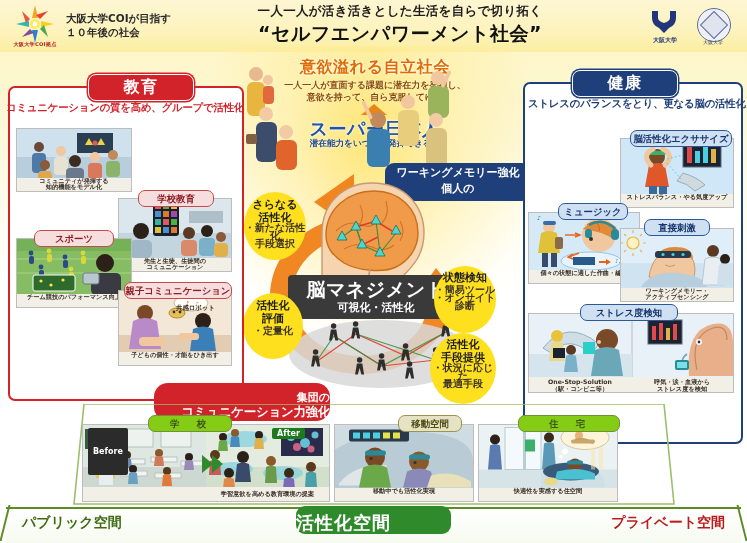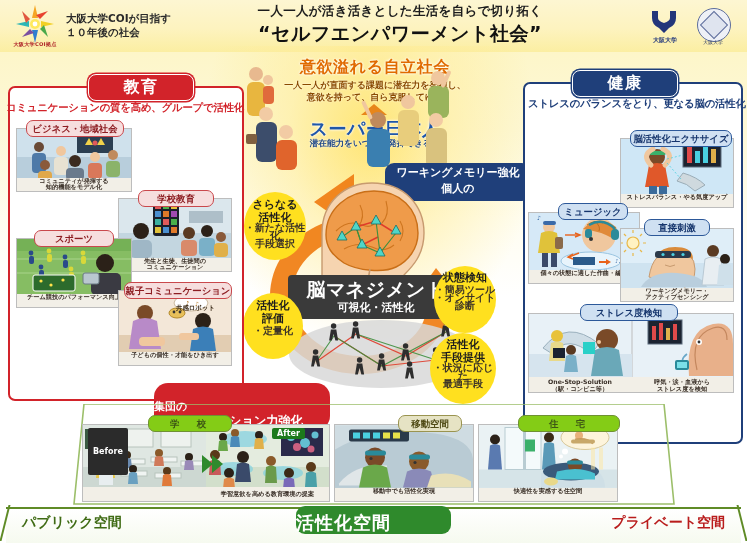--- a/index.html
+++ b/index.html
@@ -88,22 +88,22 @@
     background:#3a3a3a;border-radius:4px;text-align:center;color:#fff;}
   .bm-1{font-size:19px;font-weight:bold;line-height:24px;padding-top:2px;letter-spacing:.5px;}
   .bm-2{font-size:11px;font-weight:bold;line-height:13px;}
 
   .circ{position:absolute;border-radius:50%;background:#ffe01f;text-align:center;}
   .circ b{display:block;font-weight:bold;color:#1d1d1d;}
   .circ .l1{font-size:11px;line-height:13px;}
   .circ .l2{font-size:10px;line-height:8px;color:#3d3428;font-weight:bold;}
 
   .grp-box{position:absolute;left:154px;top:383px;width:176px;height:30px;
-    background:#d2232a;border-radius:14px;text-align:left;color:#fff;
-    font-weight:bold;padding-top:17px;}
+    background:#d2232a;border-radius:14px;text-align:right;color:#fff;
+    font-weight:bold;padding-top:8px;}
   .grp-1{font-size:11px;line-height:13px;}
   .grp-2{font-size:12.5px;line-height:15px;letter-spacing:-.3px;}
 
   
   .space-bar{position:absolute;left:0;top:505px;width:747px;height:38px;}
   .sb-line{position:absolute;left:6px;top:2px;width:735px;height:34px;
     border-top:2px solid #5f8b26;border-bottom:2px solid #5f8b26;
     background:linear-gradient(180deg,#ffffff,#f6faef);}
   .sb-ll{position:absolute;left:4px;top:0px;width:2px;height:36px;background:#5f8b26;
     transform:skewX(-14deg);}
@@ -407,21 +407,20 @@
             <circle cx="28" cy="36" r="5" fill="#8a5a3a"></circle>
             <rect x="21" y="42" width="14" height="10" rx="4" fill="#e0a84a"></rect>
           </g>
       </svg>
     </div>
     <div class="cap two">
       <div>コミュニティが発揮する</div>
       <div>知的機能をモデル化</div>
     </div>
   </div>
-  <div class="tag tag-red" style="left:26px;top:120px;width:96px;">ビジネス・地域社会</div>
 
   <div class="thumb" style="left:118px;top:198px;width:112px;height:72px;">
     <div class="art art-class">
       <svg viewBox="0 0 112 59" style="width:100%;height:100%;">
         <rect x="0" y="0" width="112" height="34" fill="#dbe7ed"></rect>
         <rect x="0" y="34" width="112" height="25" fill="#c3d6e0"></rect>
         <rect x="34" y="1" width="26" height="36" rx="3" fill="#1b1f2a"></rect>
         <g>
           <rect x="36" y="4" width="6" height="6" fill="#e05a5a"></rect>
             <rect x="44" y="4" width="6" height="6" fill="#4ab04a"></rect>

